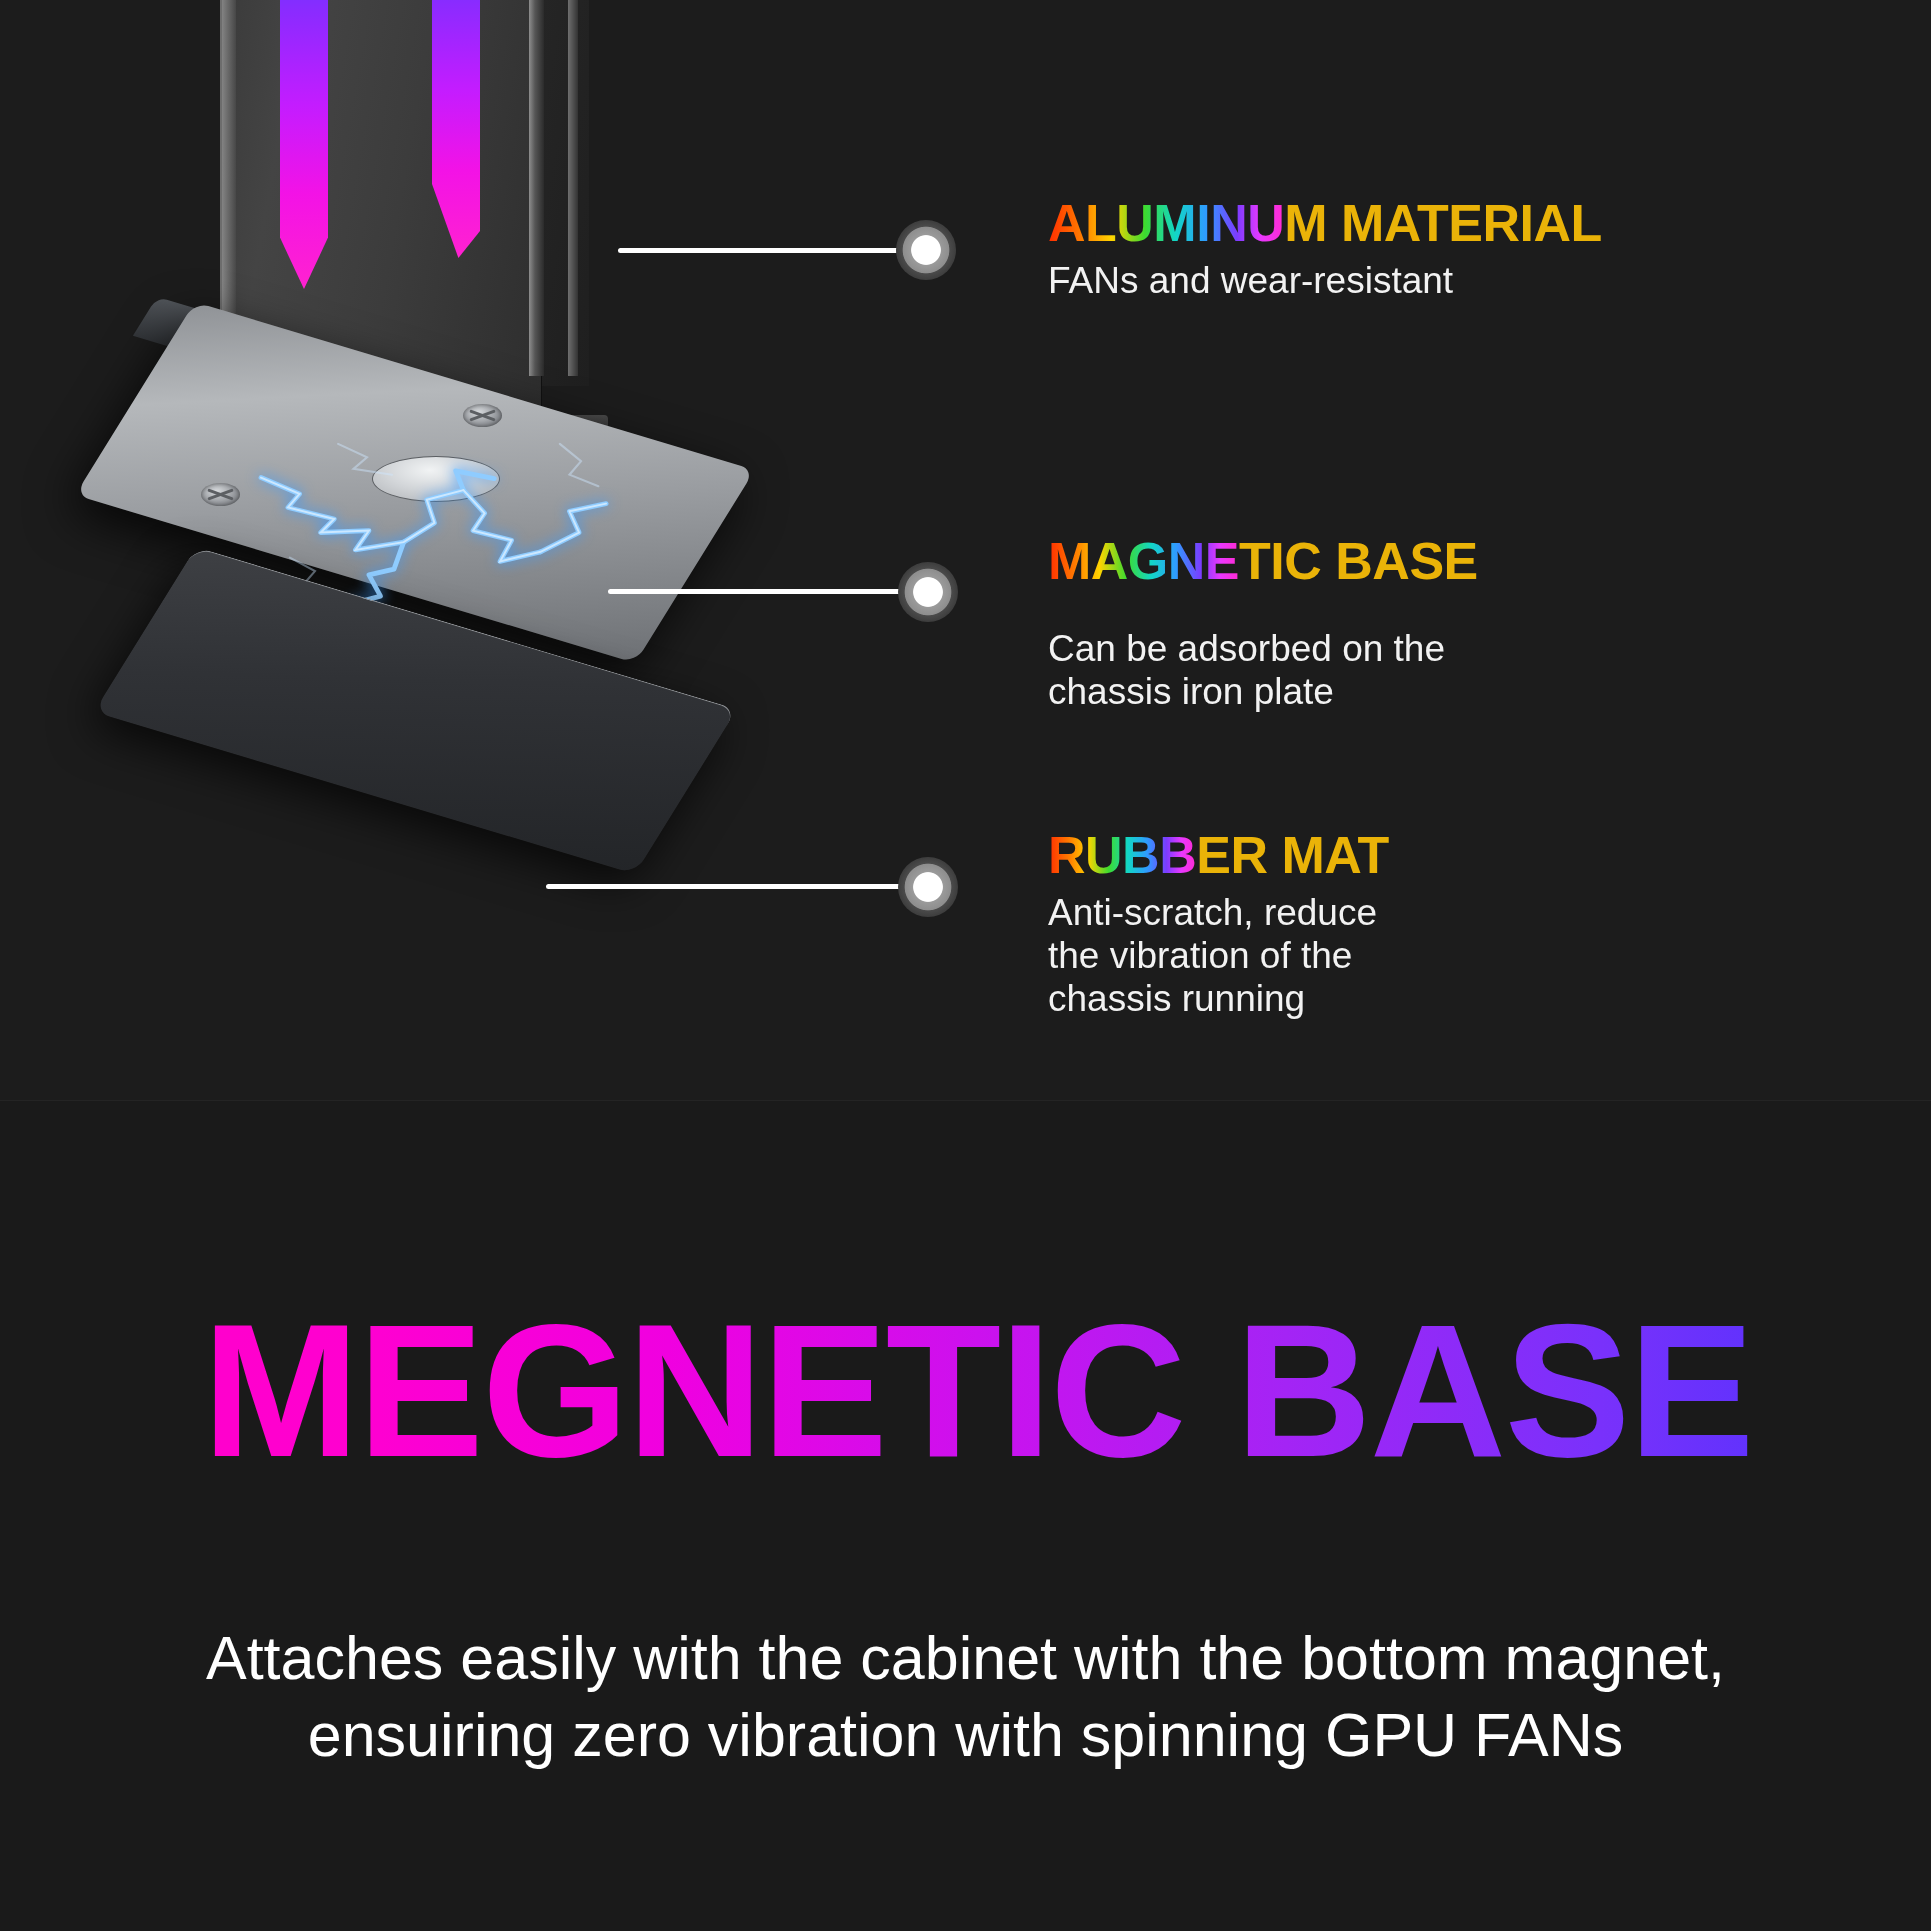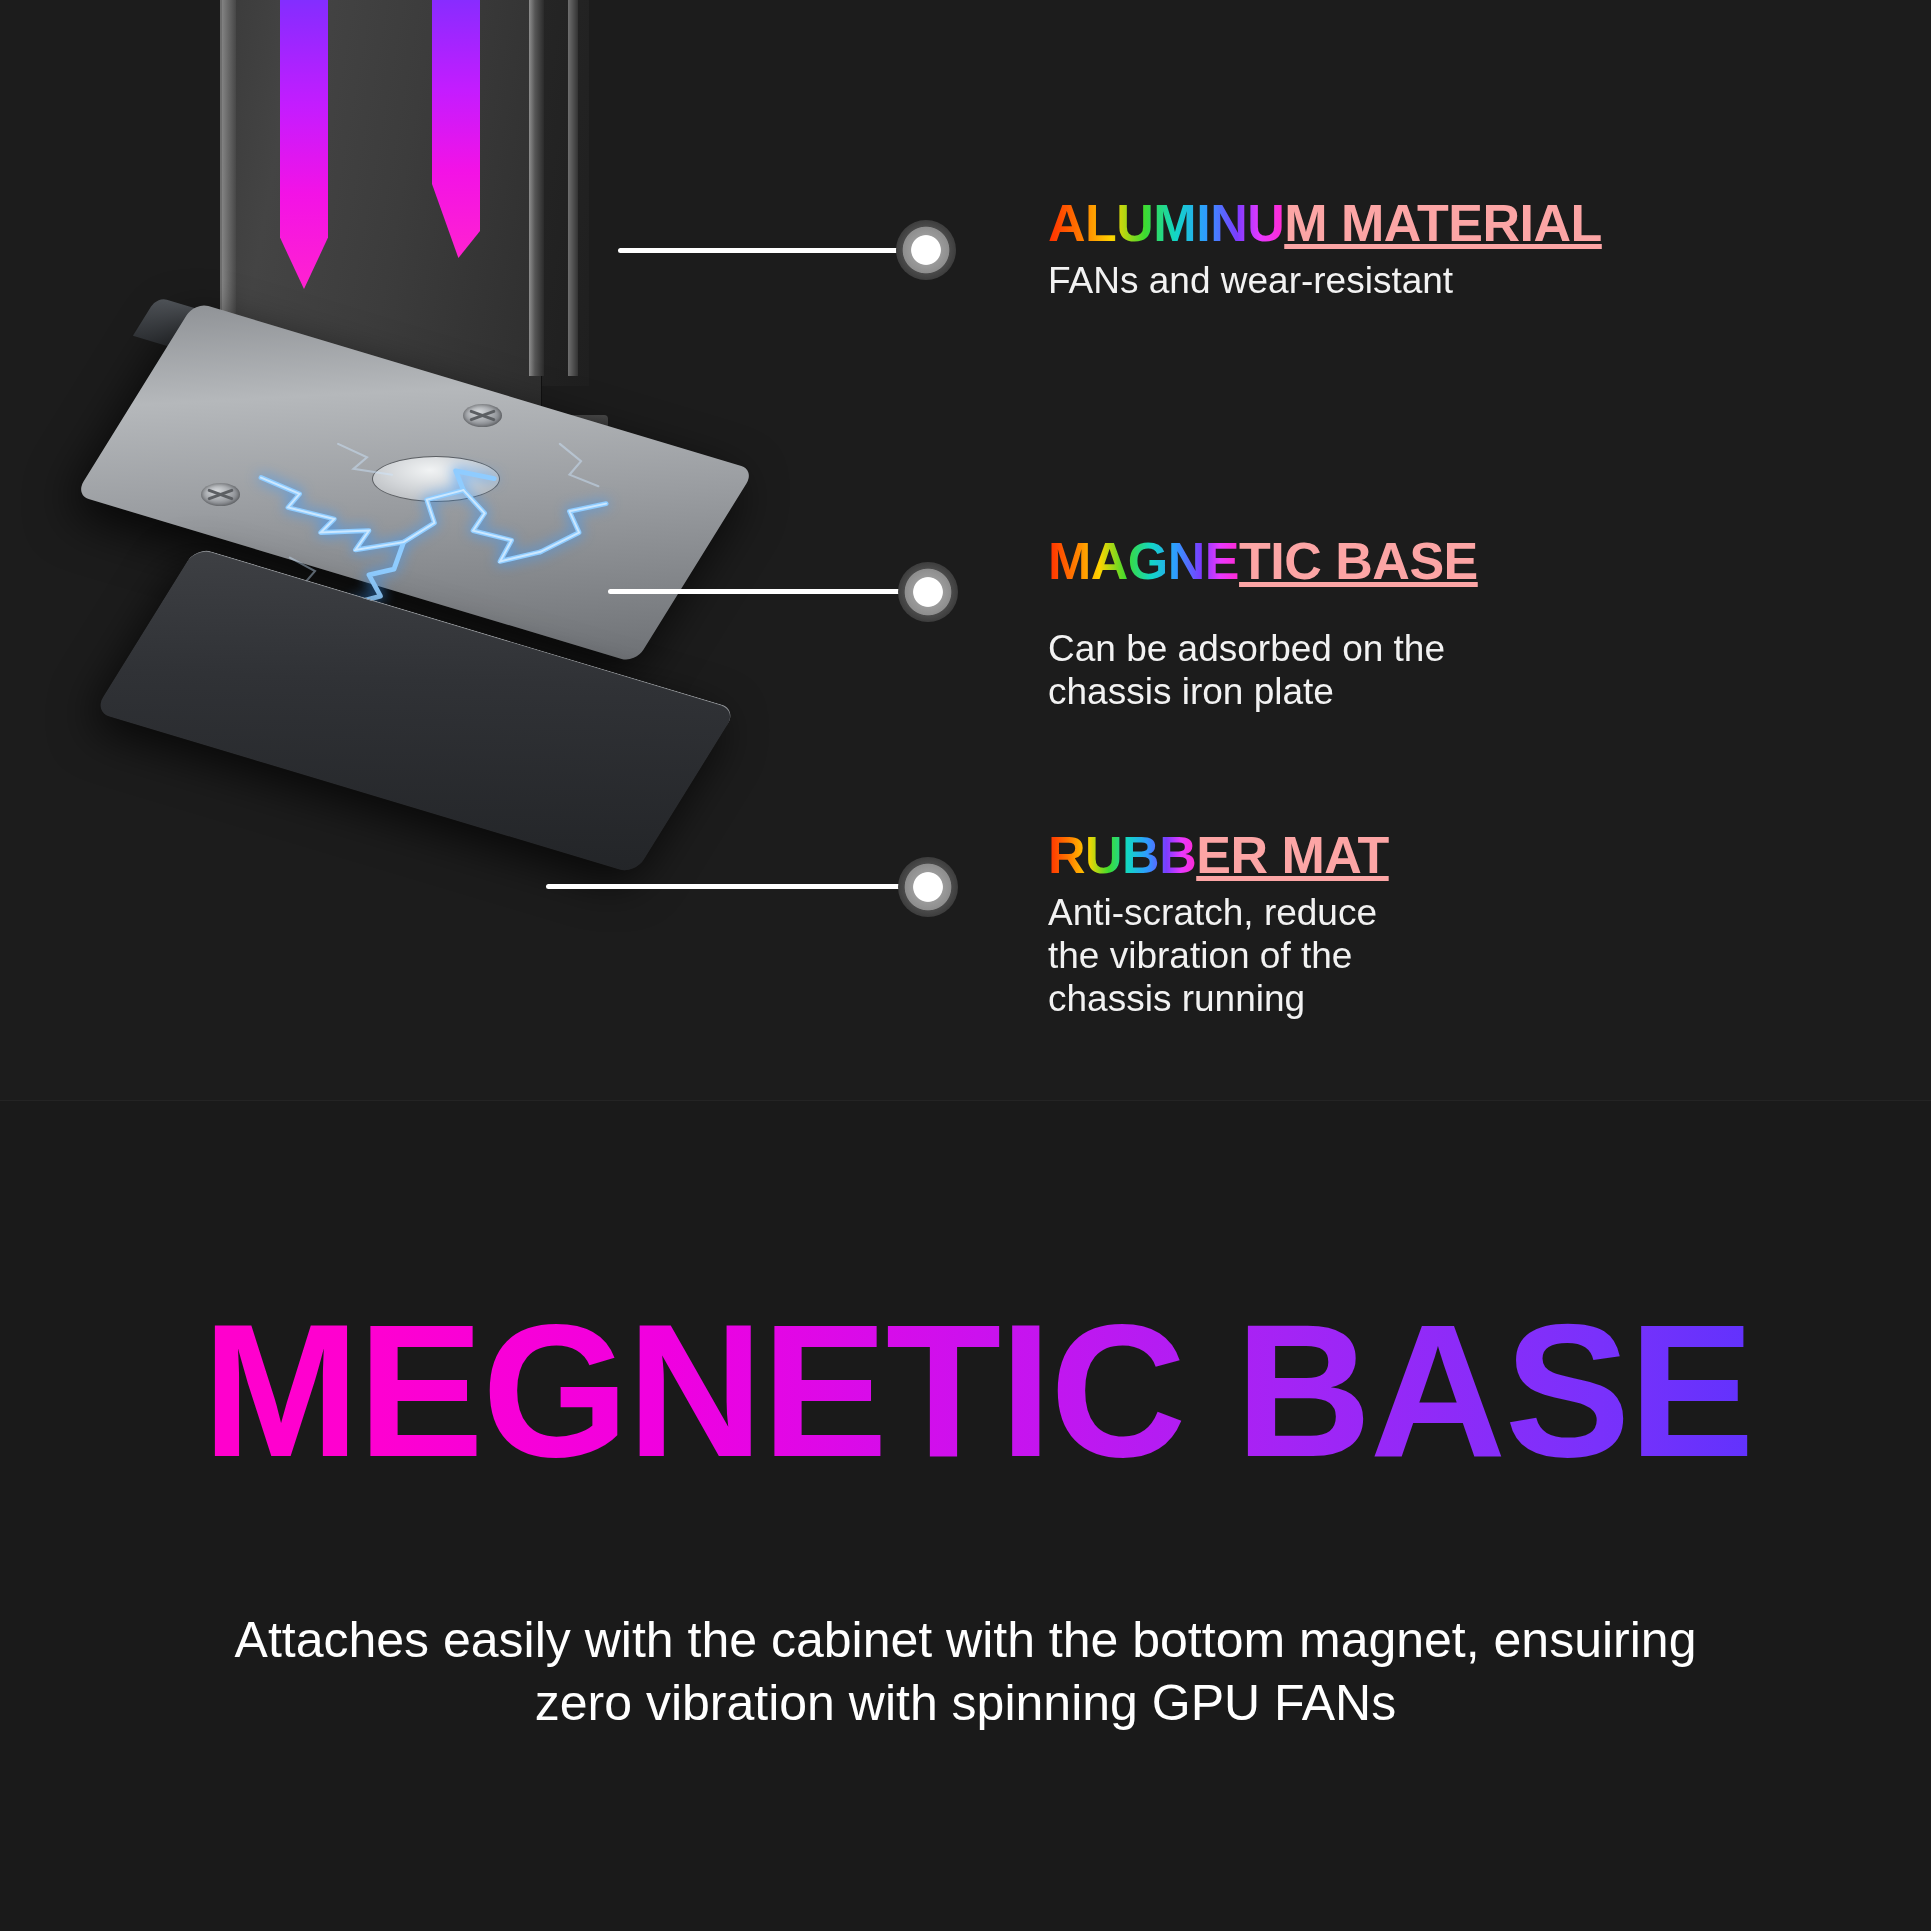--- a/index.html
+++ b/index.html
@@ -206,21 +206,21 @@
   .rainbow {
     background: linear-gradient(90deg,
       #ff2d00 0%, #ff7a00 14%, #ffd400 27%,
       #3ddb2e 41%, #12d6c6 54%, #2f9bff 67%,
       #7b3cff 80%, #e838ff 90%, #ff2bd0 100%);
     -webkit-background-clip: text;
     background-clip: text;
     color: transparent;
     -webkit-text-fill-color: transparent;
   }
-  .plainwhite { color: #fca5a5; text-decoration: underline; }
+  .plainwhite { color: #eab308; }
   .callout-desc {
     font-size: 37px;
     color: #f2f2f2;
     line-height: 1.16;
     margin: 9.7px 0 0 0;
     font-weight: 400;
     max-width: 666px;
   }
 
   
@@ -242,21 +242,21 @@
     -webkit-text-fill-color: transparent;
     margin: 12px;
   }
   .hero-sub {
     position: absolute;
     left: 50%;
     transform: translateX(-50%);
     top: 1559px;
     width: 1564px;
     text-align: center;
-    font-size: 50px;
+    font-size: 61px;
     color: #ffffff;
     line-height: 1.26;
     font-weight: 400;
   }
 </style>
 </head>
 <body>
 
 <div id="page">
 

